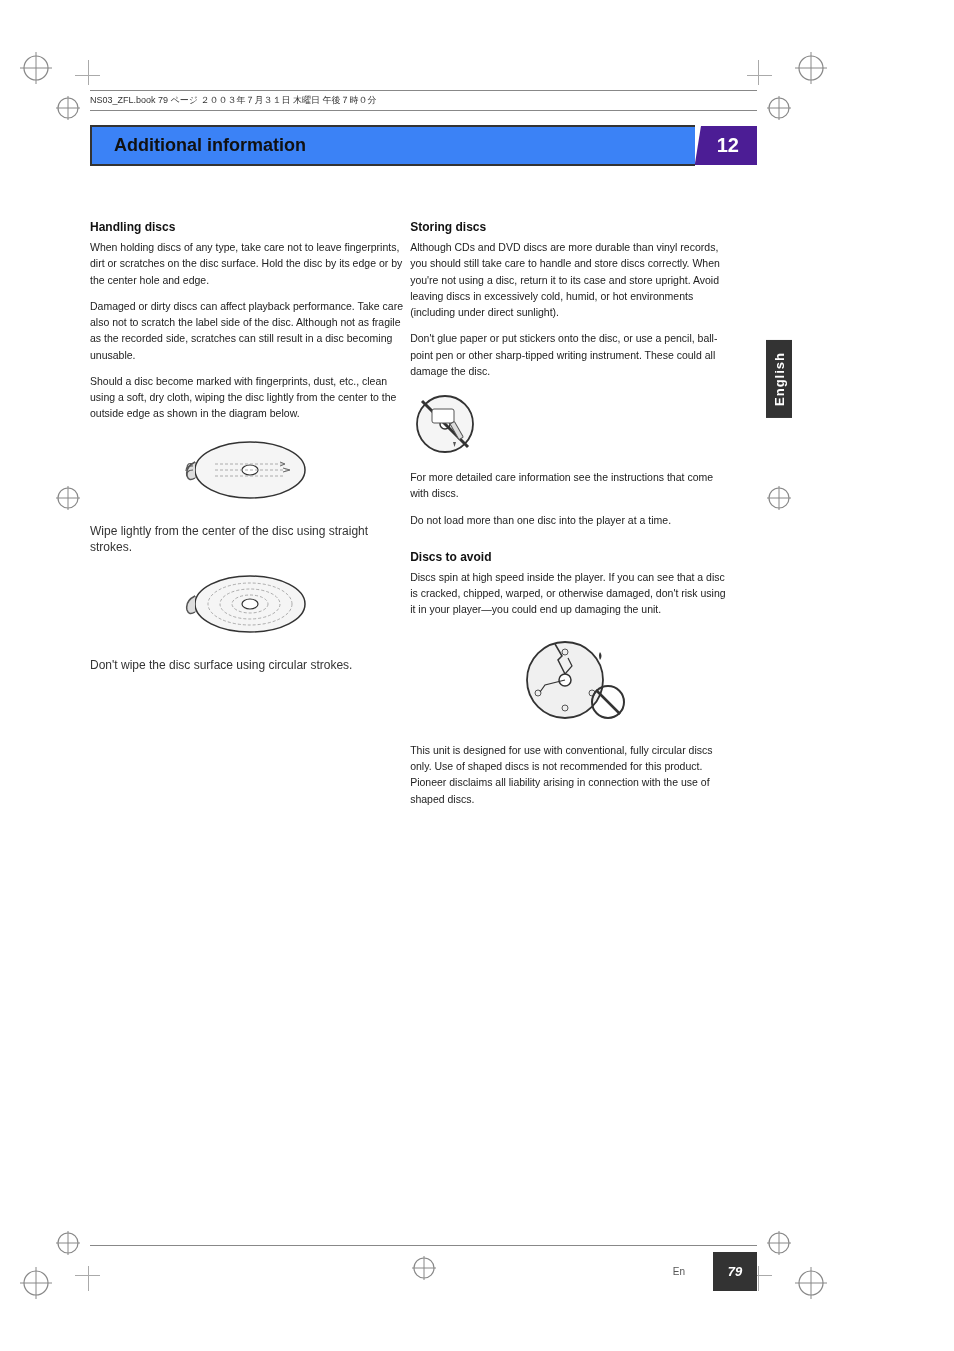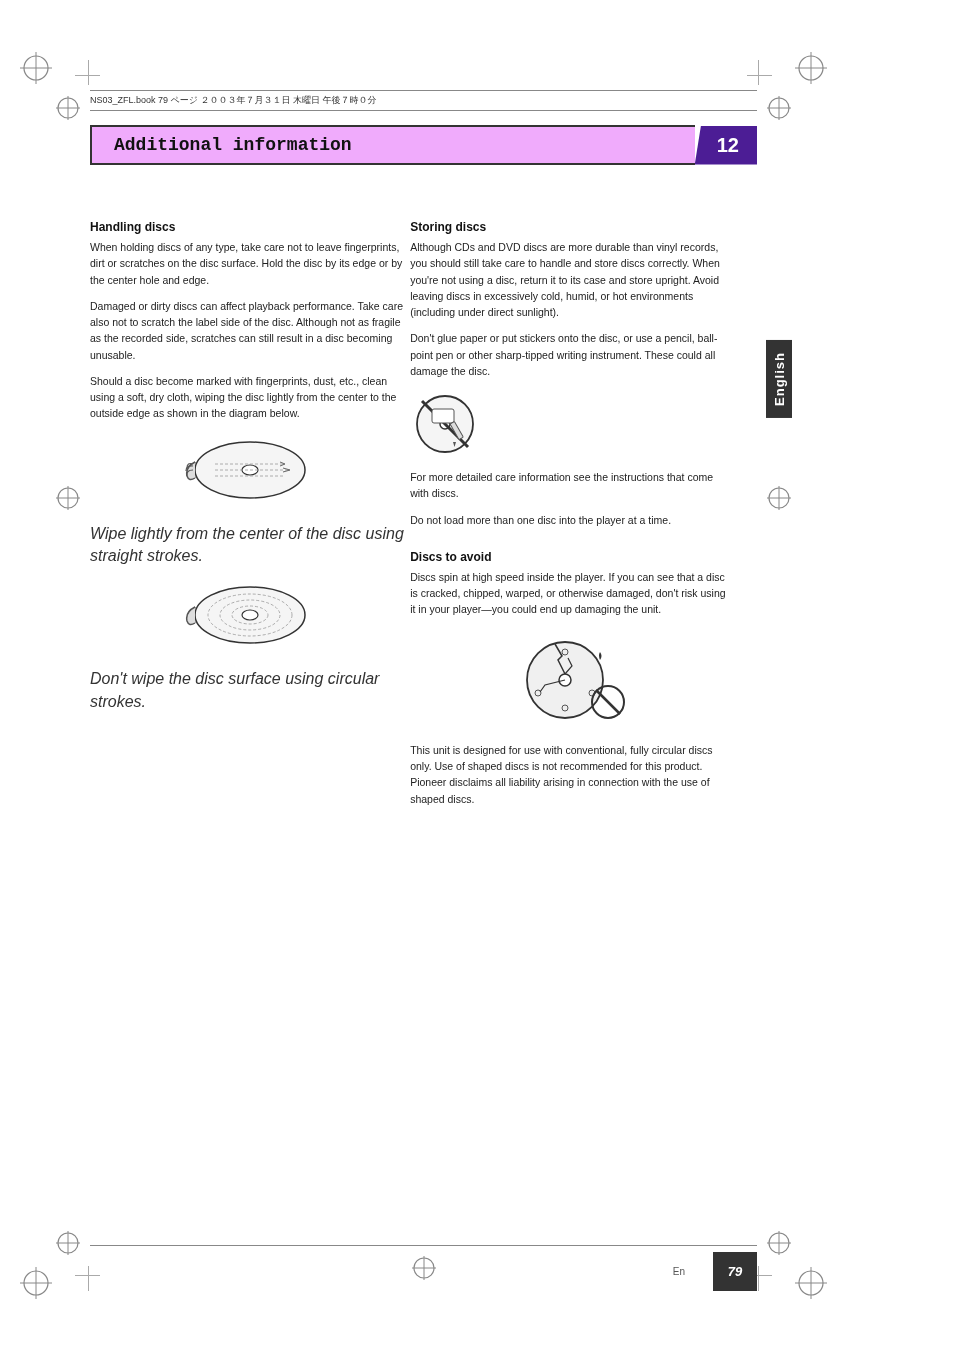--- a/index.html
+++ b/index.html
@@ -78,28 +78,27 @@
     .title-section {
       position: absolute;
       top: 125px;
       left: 90px;
       right: 90px;
       display: flex;
       align-items: center;
     }
 
     .title-box {
-      background: #f0abfc;
+      background: #3b82f6;
       border: 2px solid #333;
       border-right: none;
       padding: 8px 22px;
       flex: 1;
       display: flex;
       align-items: flex-end;
-      font-family: Liberation Mono, monospace;
     }
 
     .title-text {
       font-size: 18px;
       font-weight: bold;
       color: #111;
     }
 
     .chapter-badge {
       background: #4c1d95;
@@ -160,22 +159,21 @@
     }
 
     .section-body {
       font-size: 10.5px;
       line-height: 1.55;
       color: #222;
       margin-bottom: 10px;
     }
 
     .italic-caption {
-      font-style: italic;
-      font-size: 16px;
+      font-size: 12px;
       color: #333;
       margin-bottom: 8px;
       line-height: 1.4;
       margin-top: 16px;
     }
 
     
     .disc-illustration {
       display: flex;
       justify-content: center;

